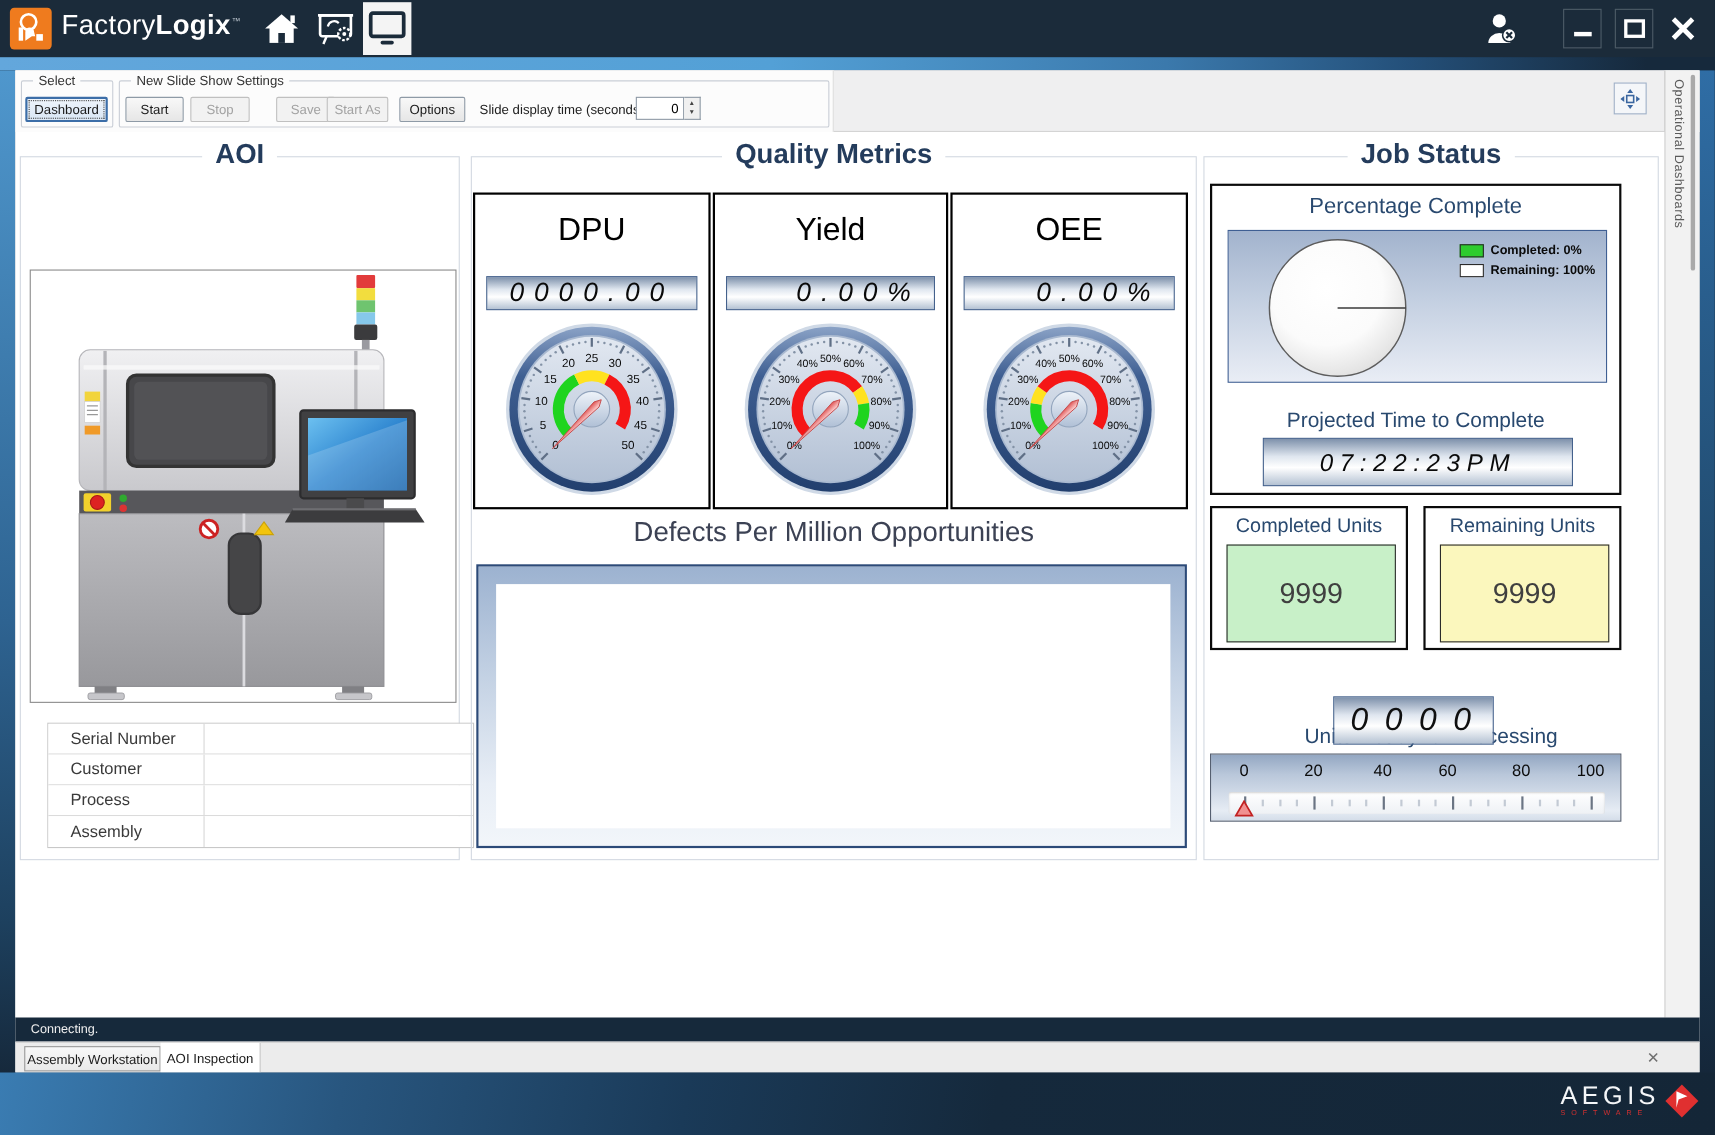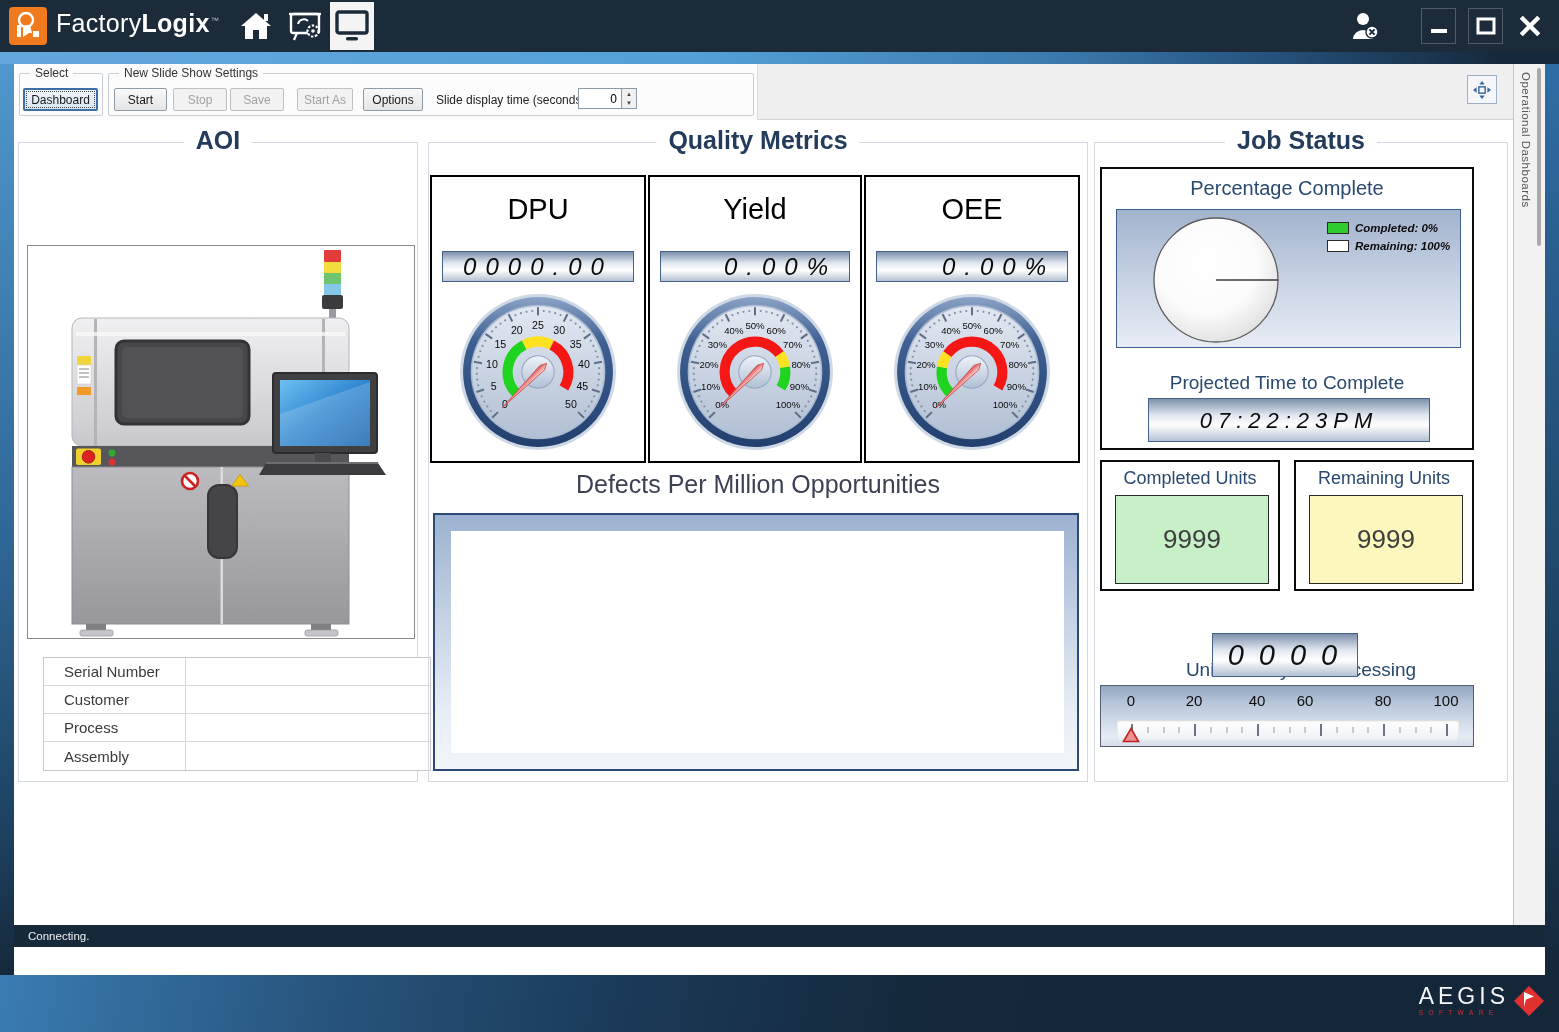--- a/index.html
+++ b/index.html
@@ -75,21 +75,21 @@
 
   .dpmo-title{position:absolute;left:414px;top:406px;width:660px;text-align:center;font-size:25px;color:#3c4254;}
   .dpmo-box{position:absolute;left:419px;top:449px;width:646px;height:258px;border:2px solid #2c4a78;
     background:linear-gradient(180deg,#9cb2d0 0%,#c4d2e4 40%,#e8eef6 78%,#f2f6fa 100%);}
   .dpmo-plot{position:absolute;left:16px;top:16px;right:13px;bottom:16px;background:#fff;}
 
   
   .jbox{position:absolute;border:2px solid #0a0a0a;background:#fff;}
   .jtitle{position:absolute;width:100%;text-align:center;color:#29496f;}
   .pct-chart{position:absolute;left:14px;top:40px;width:345px;height:139px;border:1px solid #3f5f93;
-    background:linear-gradient(180deg,#a2b3cd 0%,#c3cfe1 45%,#e9edf5 100%);font-style:italic;}
+    background:linear-gradient(180deg,#a2b3cd 0%,#c3cfe1 45%,#e9edf5 100%);}
   .legend-row{position:absolute;left:210px;display:flex;align-items:center;gap:6px;}
   .legend-sw{width:22px;height:12px;border:1px solid #2a2a2a;}
   .legend-tx{font-size:11.5px;font-weight:bold;color:#0a0a0a;white-space:nowrap;}
   .timedisp{position:absolute;left:46px;top:229px;width:282px;height:44px;line-height:43px;text-align:center;
     font-size:22px;letter-spacing:6px;}
   .unit-inner{position:absolute;left:13px;top:33px;width:154px;height:89px;border:1px solid #2b2b2b;
     display:flex;align-items:center;justify-content:center;font-size:26px;color:#3f3f3f;}
   .ready-title{position:absolute;left:1080px;top:595px;width:414px;text-align:center;font-size:19px;color:#29496f;}
   .odometer{position:absolute;left:1198px;top:569px;width:146px;height:44px;line-height:43px;text-align:center;
     font-size:29px;letter-spacing:15px;padding-left:10px;color:#101010;}
@@ -239,21 +239,21 @@
         <div class="gbox" style="left:5px;top:9px;width:84px;height:43px">
           <span class="glabel">Select</span>
         </div>
         <div class="btn primary" style="left:9px;top:24px;width:75px">Dashboard</div>
 
         <div class="gbox" style="left:94px;top:9px;width:646px;height:43px">
           <span class="glabel">New Slide Show Settings</span>
         </div>
         <div class="btn" style="left:100px;top:24px;width:53px">Start</div>
         <div class="btn disabled" style="left:159px;top:24px;width:54px">Stop</div>
-        <div class="btn disabled" style="left:216px;top:24px;width:54px">Save</div>
+        <div class="btn disabled" style="left:237px;top:24px;width:54px">Save</div>
         <div class="btn disabled" style="left:283px;top:24px;width:56px">Start As</div>
         <div class="btn" style="left:349px;top:24px;width:60px">Options</div>
         <span class="tlabel" style="left:422px;top:29px">Slide display time (seconds):</span>
         <input class="spin" style="left: 564px; top: 24px;" value="0">
         <div class="spinbtns" style="left:608px;top:24px">
             <span>▲</span>
             <span>▼</span>
           </div>
       </div>
       <div class="movebtn">
@@ -621,21 +621,21 @@
     </div>
 
     <div class="ready-title">Units Ready for Processing</div>
     <div class="odometer lcd">0000</div>
 
     <div class="rulerbox">
       <div class="ruler-labels">
           <span style="left: 30px;">0</span>
           <span style="left: 93px;">20</span>
           <span style="left: 156px;">40</span>
-          <span style="left: 204px;">60</span>
+          <span style="left: 215px;">60</span>
           <span style="left: 282px;">80</span>
           <span style="left: 345px;">100</span>
         </div>
       <div class="ruler-strip">
           <i class="maj" style="left: 14px;"></i>
           <i class="min" style="left: 29.75px;"></i>
           <i class="min" style="left: 45.5px;"></i>
           <i class="min" style="left: 61.25px;"></i>
           <i class="maj" style="left: 77px;"></i>
           <i class="min" style="left: 92.75px;"></i>
@@ -656,20 +656,25 @@
           <i class="maj" style="left: 329px;"></i>
         </div>
       <svg class="ruler-marker" viewBox="0 0 18 16">
         <polygon points="9,1.5 16.5,14.5 1.5,14.5" fill="#f09090" stroke="#c22222" stroke-width="1.6"></polygon>
       </svg>
     </div>
 
     <div class="statusbar">
       <span>Connecting.</span>
     </div>
+    <div class="tabstrip">
+      <div class="tab1">Assembly Workstation</div>
+      <div class="tab2">AOI Inspection</div>
+      <div class="tabclose">✕</div>
+    </div>
   </div>
 
   <div class="bottomband">
     <div class="aegis">
       <div class="txt">
         <span class="brandname">AEGIS</span>
         <span class="sub">SOFTWARE</span>
       </div>
       <svg width="32" height="34" viewBox="0 0 32 32">
         <path d="M16 1 L31 16 L16 31 L1 16 Z" fill="#e03030"></path>

